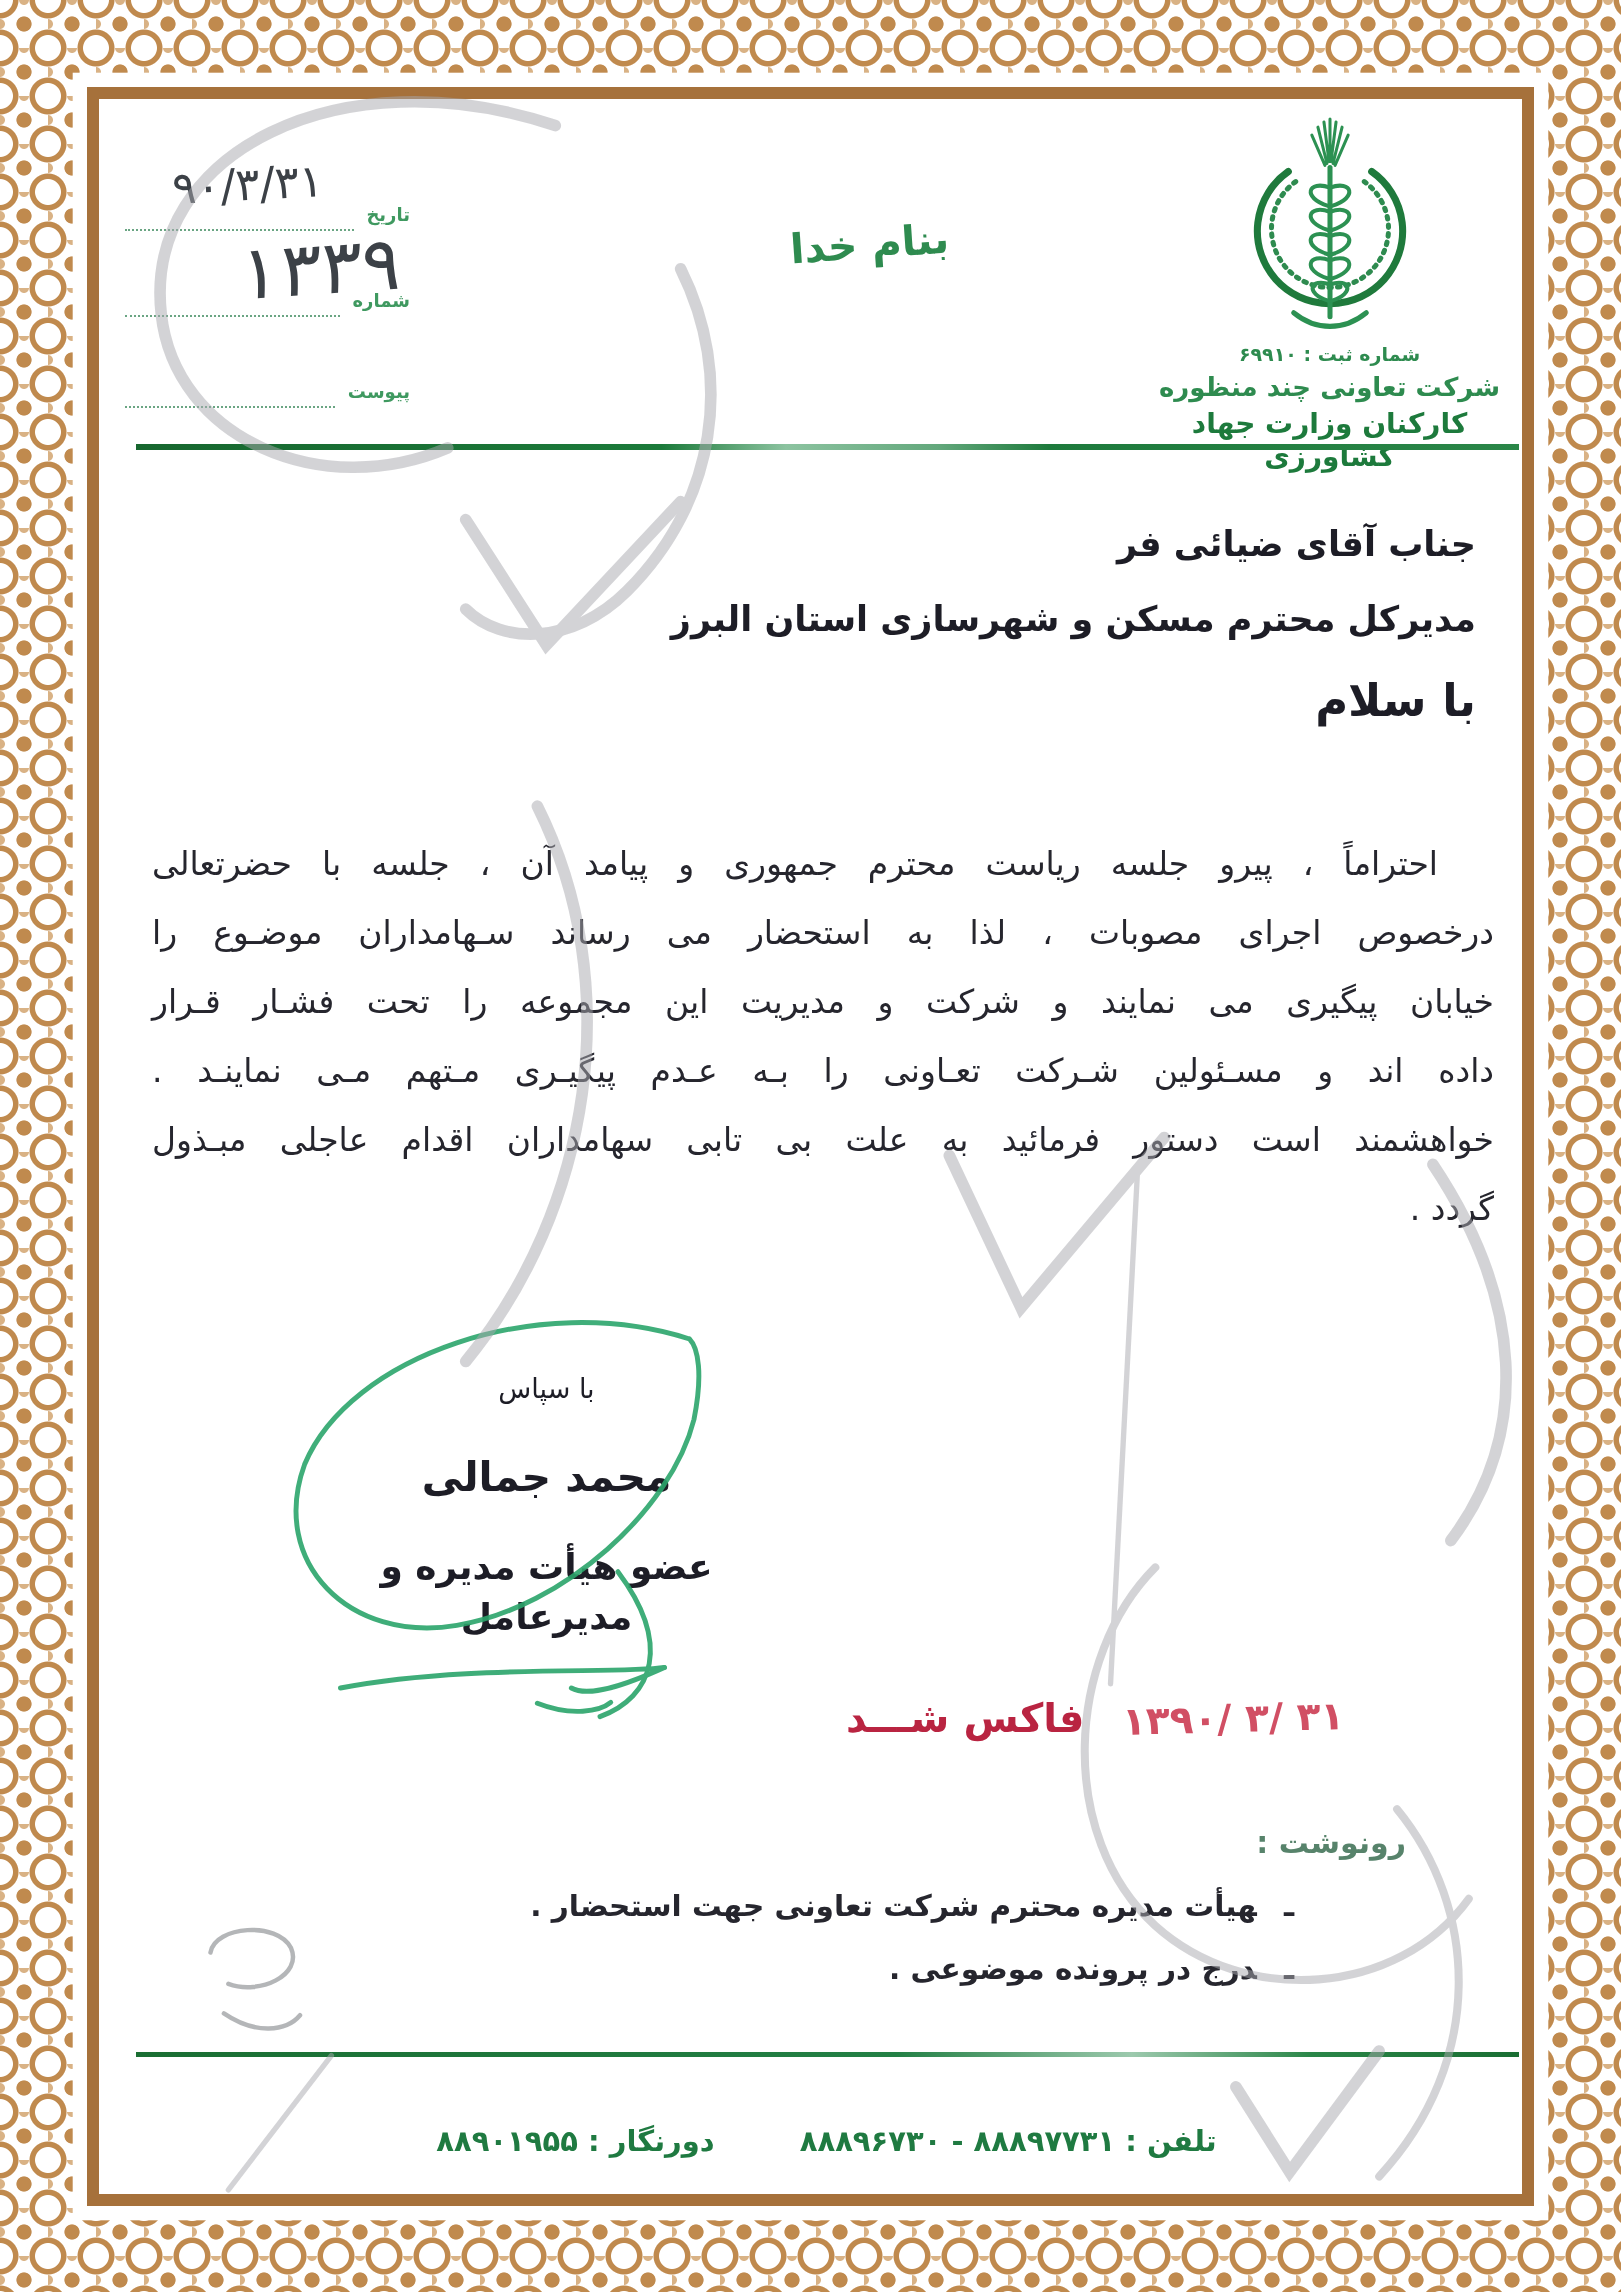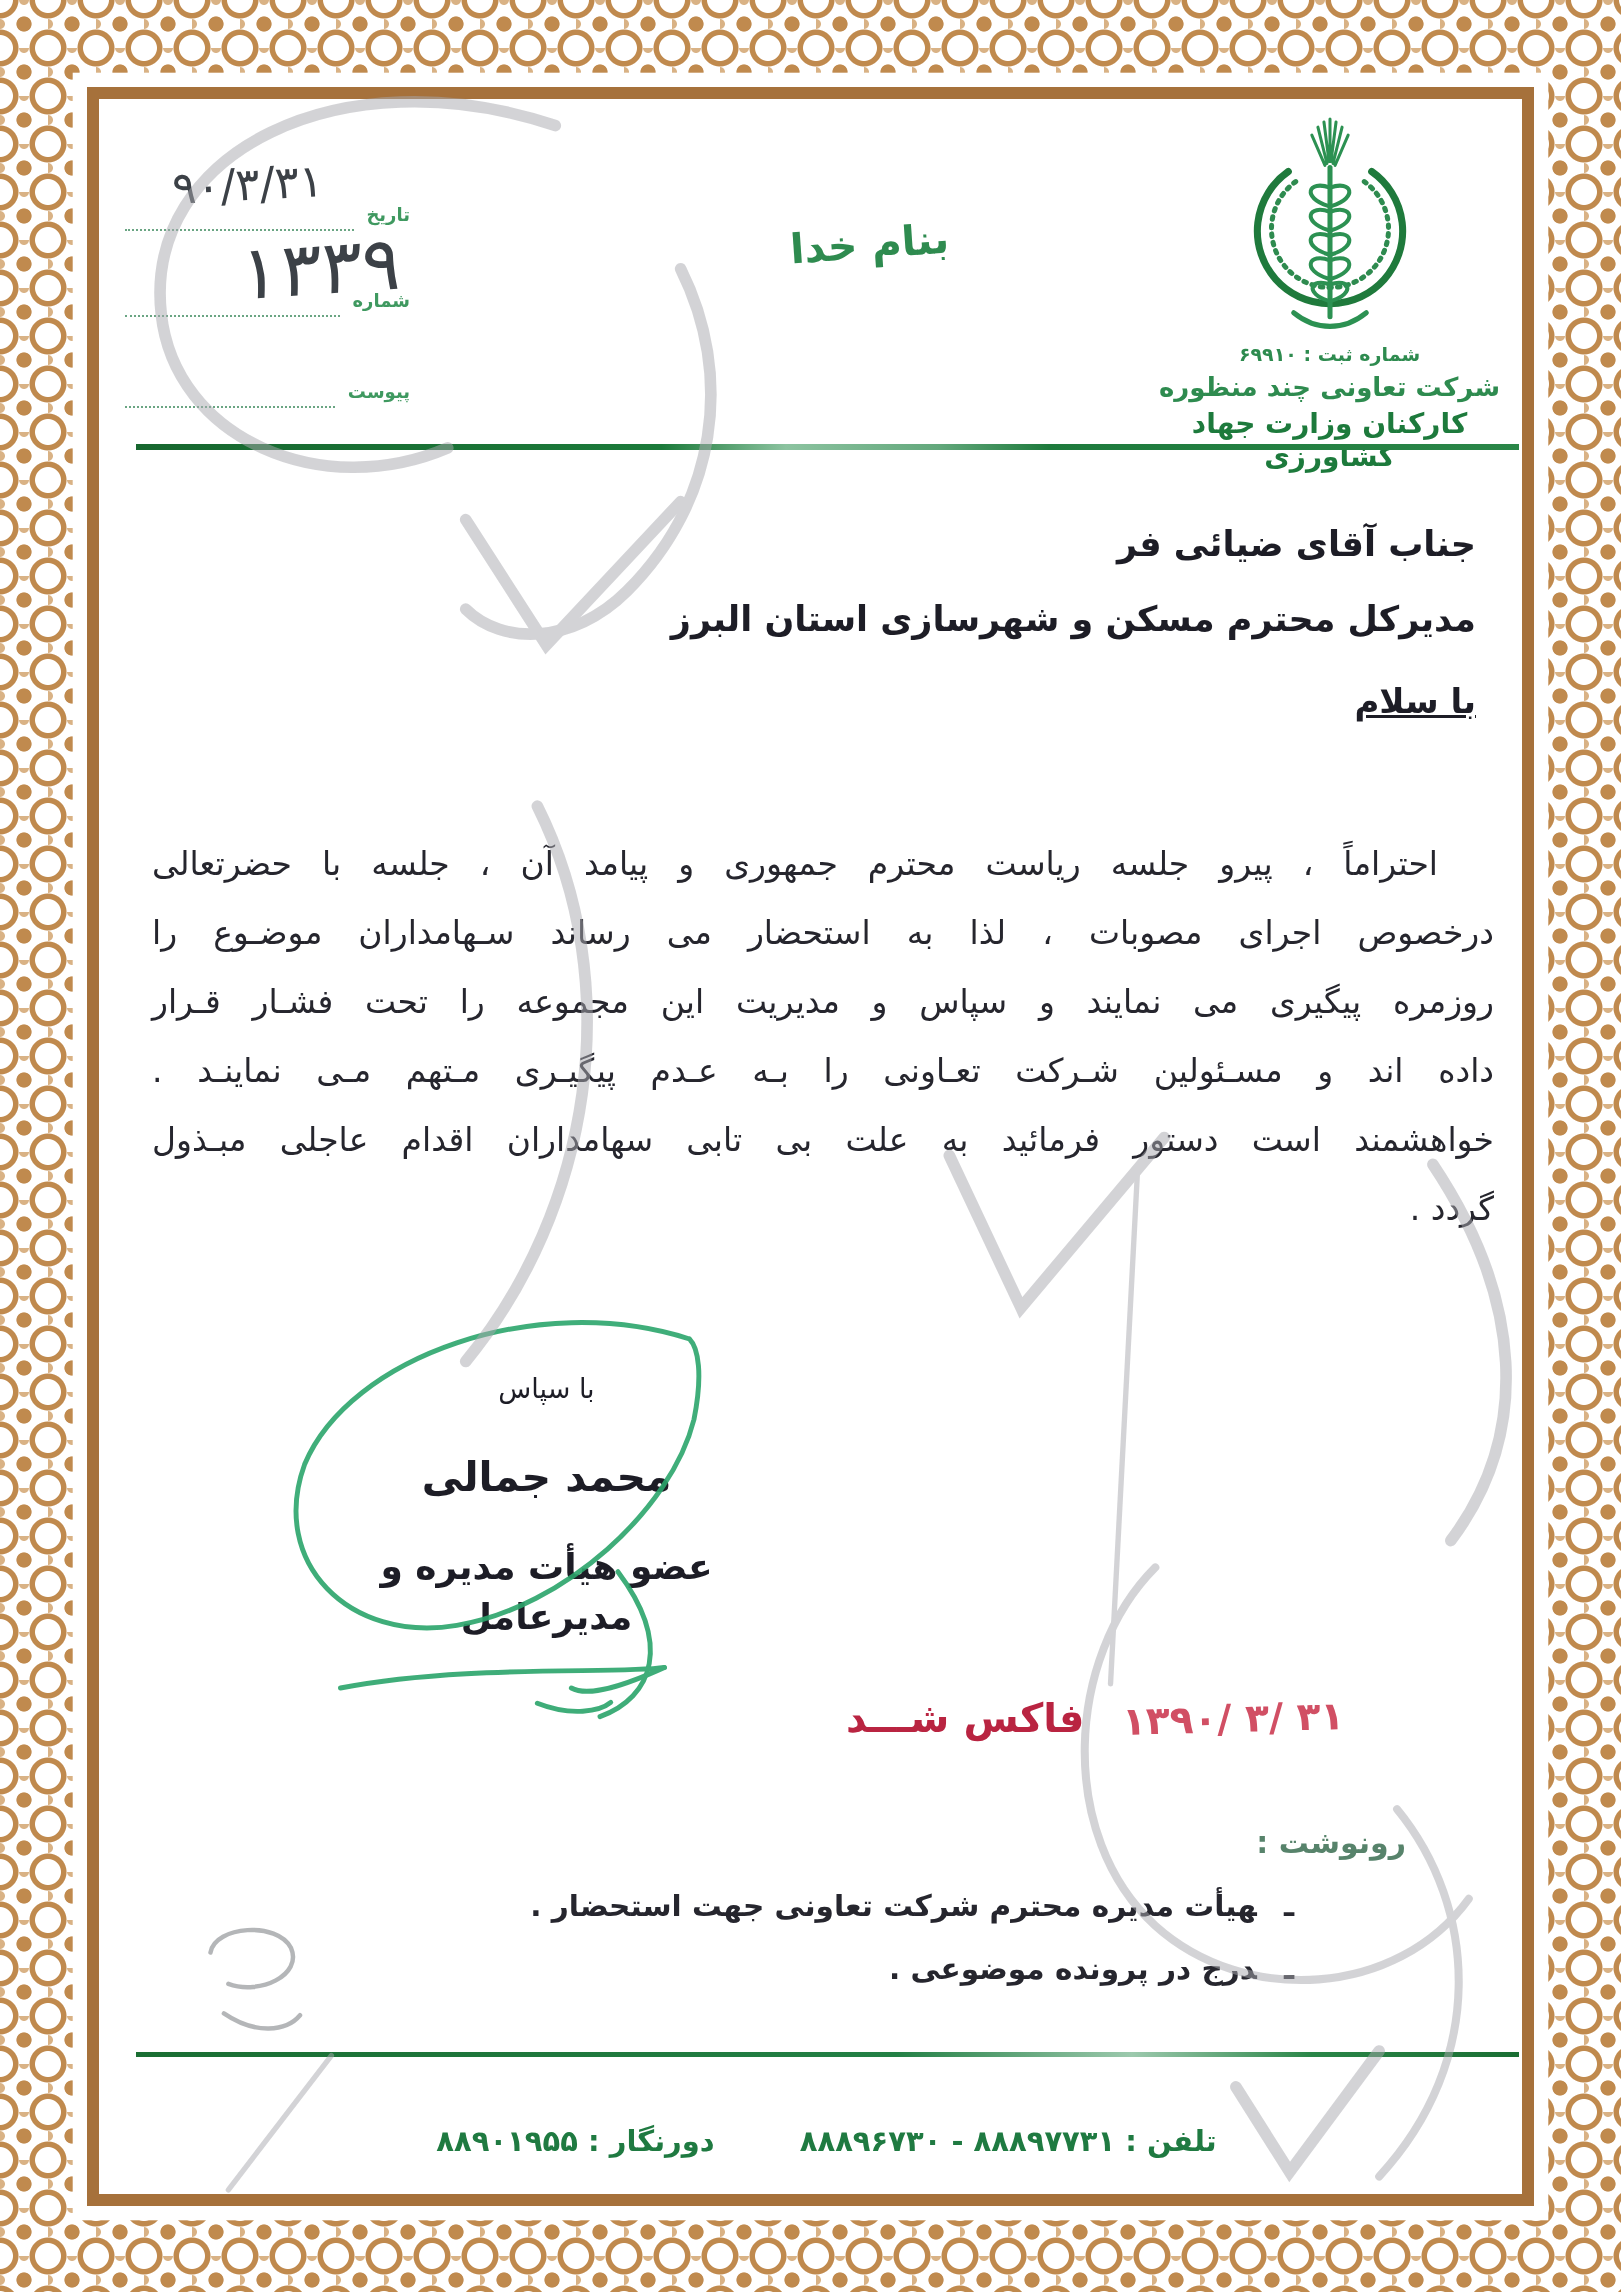--- a/index.html
+++ b/index.html
@@ -47,21 +47,21 @@
   .org-line1{font-size:26px;font-weight:bold;color:var(--green);margin-top:7.2px;}
   .org-line2{font-size:28px;font-weight:bold;color:var(--green-dark);margin-top:5.4px;}
 
   .header-sep{position:absolute;left:136px;top:444px;width:1383px;height:6.3px;
     background:linear-gradient(90deg,#17672f 0%,#1b7a3a 38%,#8cc3a0 47%,#63a87c 58%,#1d7a3c 66%,#2a8648 100%);}
 
   
   .recipient{position:absolute;right:145px;top:519px;direction:rtl;text-align:right;color:#1d1d26;font-weight:bold;}
   .recipient .r1{font-size:35px;line-height:50px;margin-bottom:25px;}
   .recipient .r2{font-size:35px;line-height:50px;margin-bottom:32px;}
-  .recipient .r3{font-size:34px;line-height:50px;text-decoration:underline;}
+  .recipient .r3{font-size:45px;line-height:50px;}
 
   
   .letter-body{position:absolute;left:152px;top:829px;width:1342px;direction:rtl;}
   .body-line{font-size:33px;font-weight:400;color:var(--ink);line-height:69px;height:69px;
     white-space:nowrap;text-align:justify;text-align-last:justify;overflow:visible;}
   .body-line.indent{padding-right:56px;}
   .body-line.last{text-align-last:right;}
 
   
   .sig-block{position:absolute;left:336px;top:1368px;width:421px;text-align:center;direction:rtl;color:#1d1d26;}
@@ -145,21 +145,21 @@
 
   <div class="recipient">
     <div class="r1">جناب آقای ضیائی فر</div>
     <div class="r2">مدیرکل محترم مسکن و شهرسازی استان البرز</div>
     <div class="r3">با سلام</div>
   </div>
 
   <div class="letter-body">
     <div class="body-line indent">احتراماً ، پیرو جلسه ریاست محترم جمهوری و پیامد آن ، جلسه با حضرتعالی</div>
     <div class="body-line">درخصوص اجرای مصوبات ، لذا به استحضار می رساند سـهامداران موضـوع را</div>
-    <div class="body-line">روزمره پیگیری می نمایند و سپاس و مدیریت این مجموعه را تحت فشـار قـرار</div>
+    <div class="body-line">خیابان پیگیری می نمایند و شرکت و مدیریت این مجموعه را تحت فشـار قـرار</div>
     <div class="body-line">داده اند و مسـئولین شـرکت تعـاونی را بـه عـدم پیگیـری مـتهم مـی نماینـد .</div>
     <div class="body-line">خواهشمند است دستور فرمائید به علت بی تابی سهامداران اقدام عاجلی مبـذول</div>
     <div class="body-line last">گردد .</div>
   </div>
 
   <div class="sig-block">
     <div class="sig-closing">با سپاس</div>
     <div class="sig-name">محمد جمالی</div>
     <div class="sig-title">عضو هیأت مدیره و مدیرعامل</div>
   </div>

